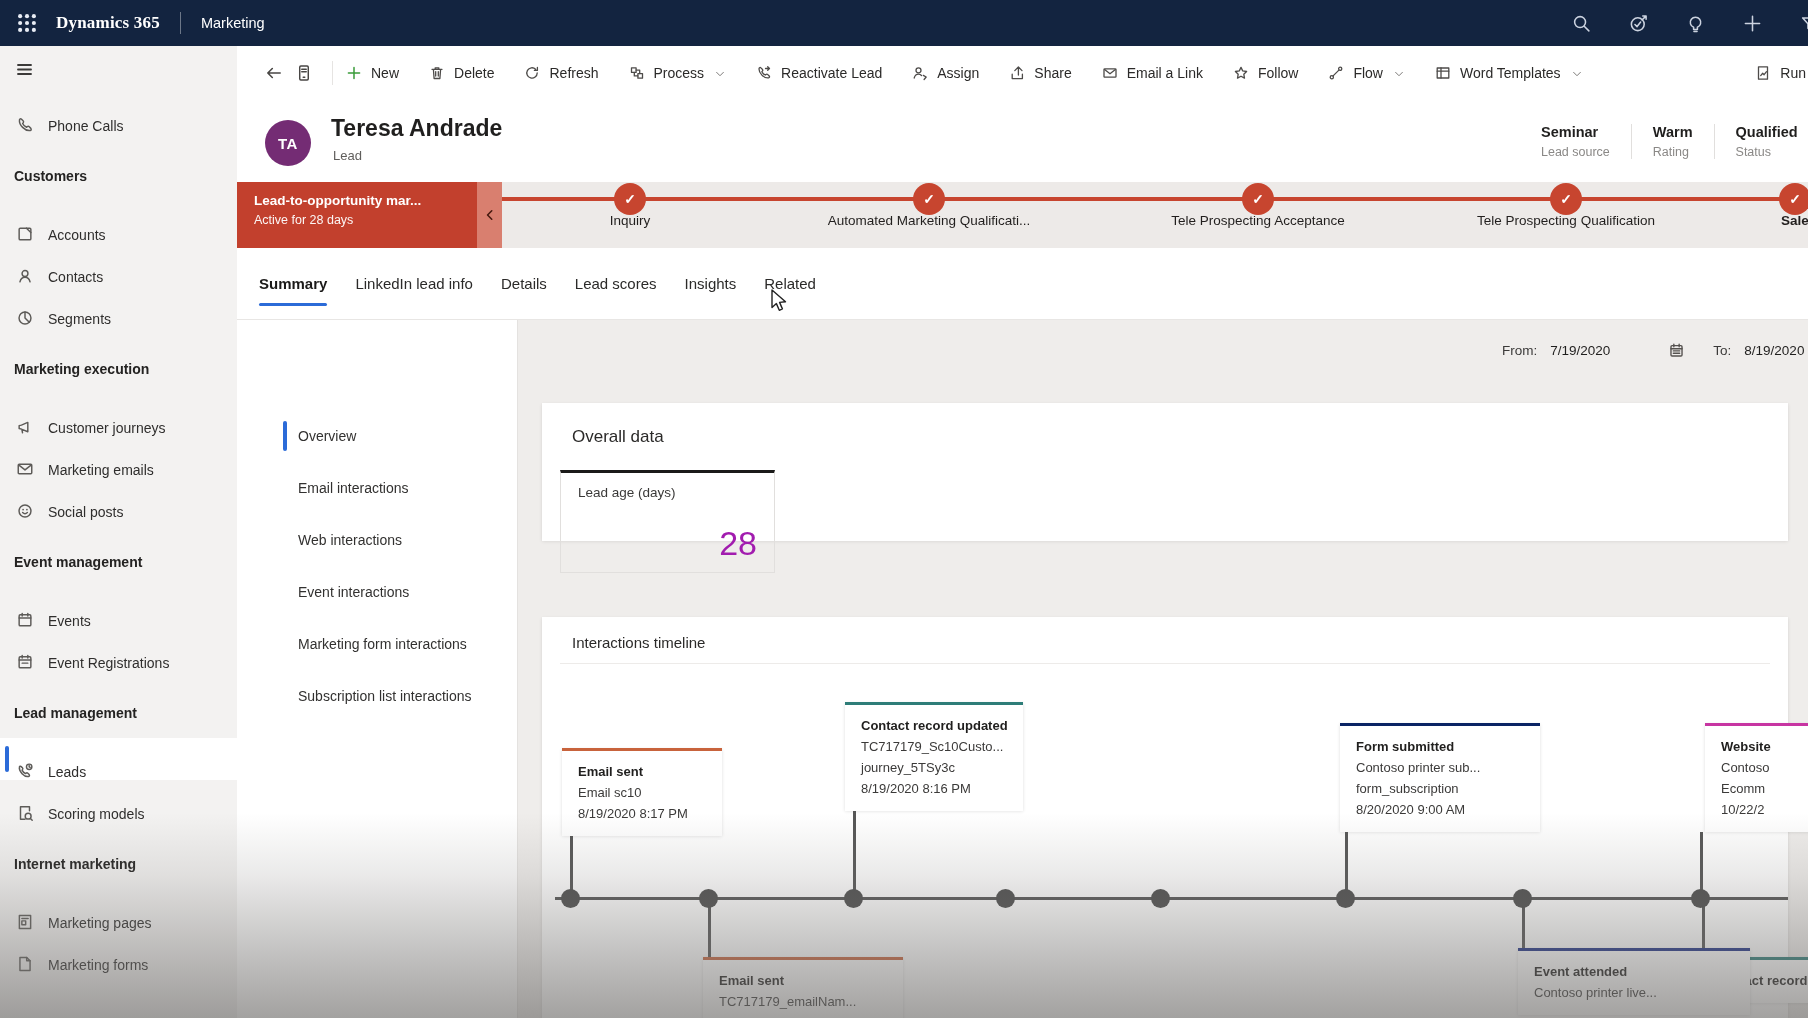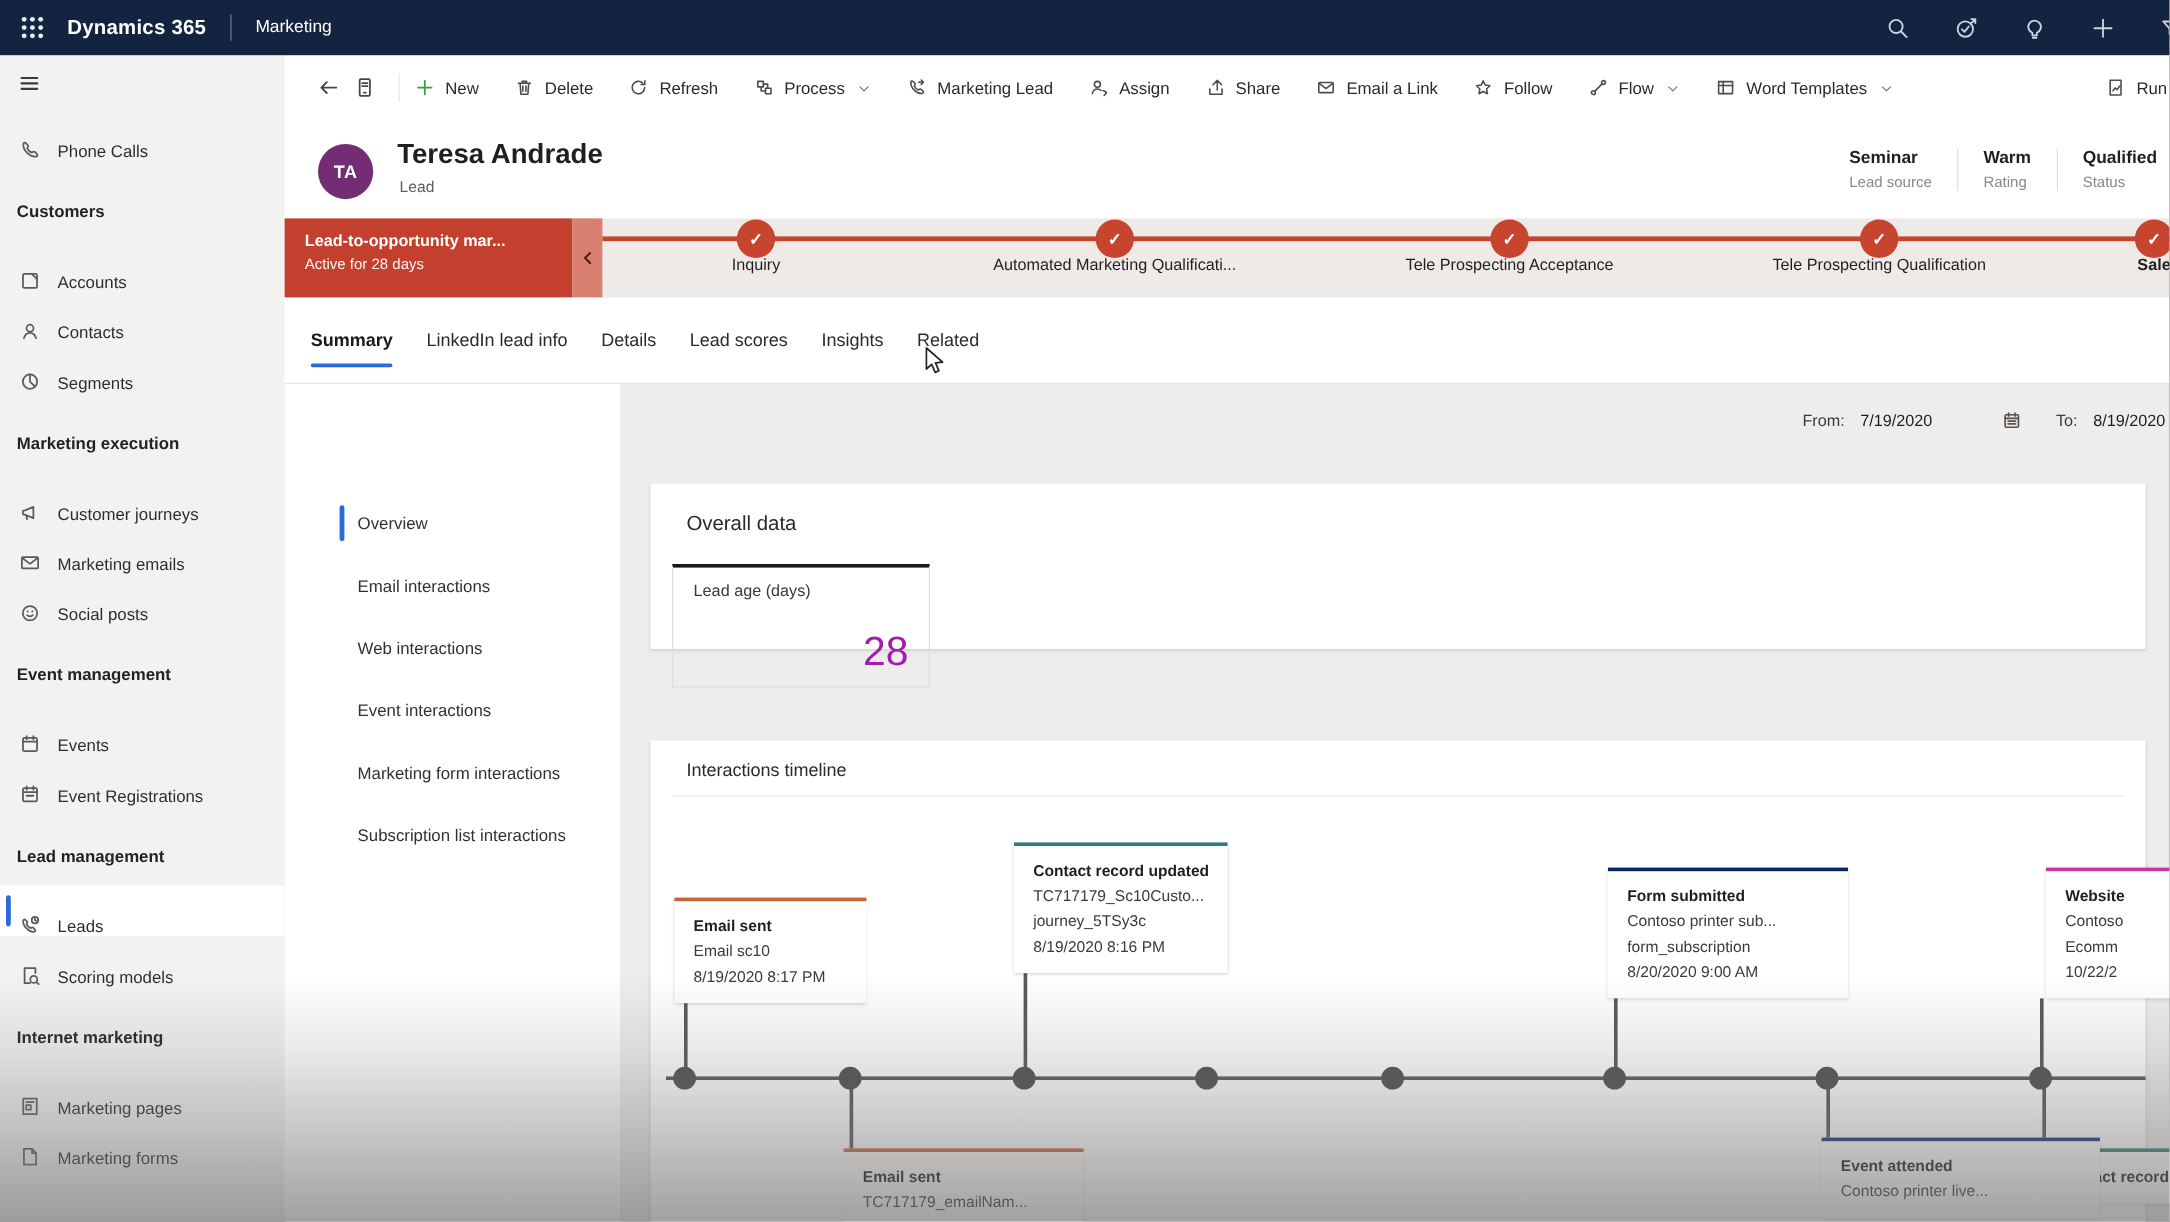--- a/index.html
+++ b/index.html
@@ -3,21 +3,21 @@
 <meta charset="utf-8">
 <style>
   html,body{margin:0;padding:0;background:#555;}
   .page{position:relative;width:1808px;height:1018px;overflow:hidden;background:#fff;
         font-family:"Liberation Sans",sans-serif;color:#323130;}
 
   
   .topnav{position:absolute;top:0;left:0;right:0;height:46px;background:#132440;display:flex;
           align-items:center;color:#fff;z-index:20;}
   .waffle{width:22px;height:22px;margin:0 18px 0 16px;color:#e8ecf4;}
-  .brand{font-size:17px;font-weight:bold;letter-spacing:.2px;white-space:nowrap;}
+  .brand{font-size:17px;font-weight:bold;letter-spacing:.2px;white-space:nowrap;font-family:Liberation Serif, serif;}
   .tn-div{width:1px;height:22px;background:rgba(255,255,255,.38);margin:0 20px;}
   .area{font-size:14.5px;font-weight:400;}
   .tn-right{margin-left:auto;display:flex;align-items:center;gap:38px;margin-right:-11px;}
   .tn-ic{width:19px;height:19px;color:#ccd3e0;cursor:pointer;}
 
   
   .sidebar{position:absolute;top:46px;left:0;width:237px;bottom:0;background:#f3f2f1;z-index:5;}
   .burger{height:46px;display:flex;align-items:center;padding-left:15px;box-sizing:border-box;}
   .burger .ic{width:19px;height:19px;color:#3b3a39;cursor:pointer;}
   .side-item{height:42px;display:flex;align-items:flex-end;gap:14px;padding-left:16px;font-size:14px;
@@ -328,21 +328,21 @@
             <span>Process</span>
             <span class="chev"><svg viewBox="0 0 16 16" width="100%" height="100%" fill="none" stroke="currentColor" stroke-width="1.3" stroke-linecap="round" stroke-linejoin="round">
                 <path d="M3.5 5.8L8 10.3l4.5-4.5" stroke-width="1.2"></path>
               </svg></span>
           </button>
           <button class="cmd-item">
             <span class="ic"><svg viewBox="0 0 16 16" width="100%" height="100%" fill="none" stroke="currentColor" stroke-width="1.3" stroke-linecap="round" stroke-linejoin="round">
                 <path d="M3.1 3.4c-.3 2.2 1 4.9 2.8 6.7s4.5 3.1 6.7 2.8c.9-.1 1.2-1.2.6-1.9l-1.4-1.4c-.5-.5-1.3-.5-1.8-.1l-.6.5C8 9.5 6.5 8 5.9 6.7l.5-.6c.4-.5.4-1.3-.1-1.8L4.9 2.9c-.7-.7-1.7-.4-1.8.5z"></path>
                 <path d="M9.5 3.5h4M11.7 1.7l1.8 1.8-1.8 1.8"></path>
               </svg></span>
-            <span>Marketing Lead</span>
+            <span>Reactivate Lead</span>
           </button>
           <button class="cmd-item">
             <span class="ic"><svg viewBox="0 0 16 16" width="100%" height="100%" fill="none" stroke="currentColor" stroke-width="1.3" stroke-linecap="round" stroke-linejoin="round">
                 <circle cx="6.5" cy="5.3" r="2.5"></circle>
                 <path d="M2.2 13c.7-2.5 2.3-3.8 4.3-3.8 1.2 0 2.2.4 3 1.3"></path>
                 <path d="M11.3 10.4l2.9 1.6-2.1 2.5"></path>
               </svg></span>
             <span>Assign</span>
           </button>
           <button class="cmd-item">

